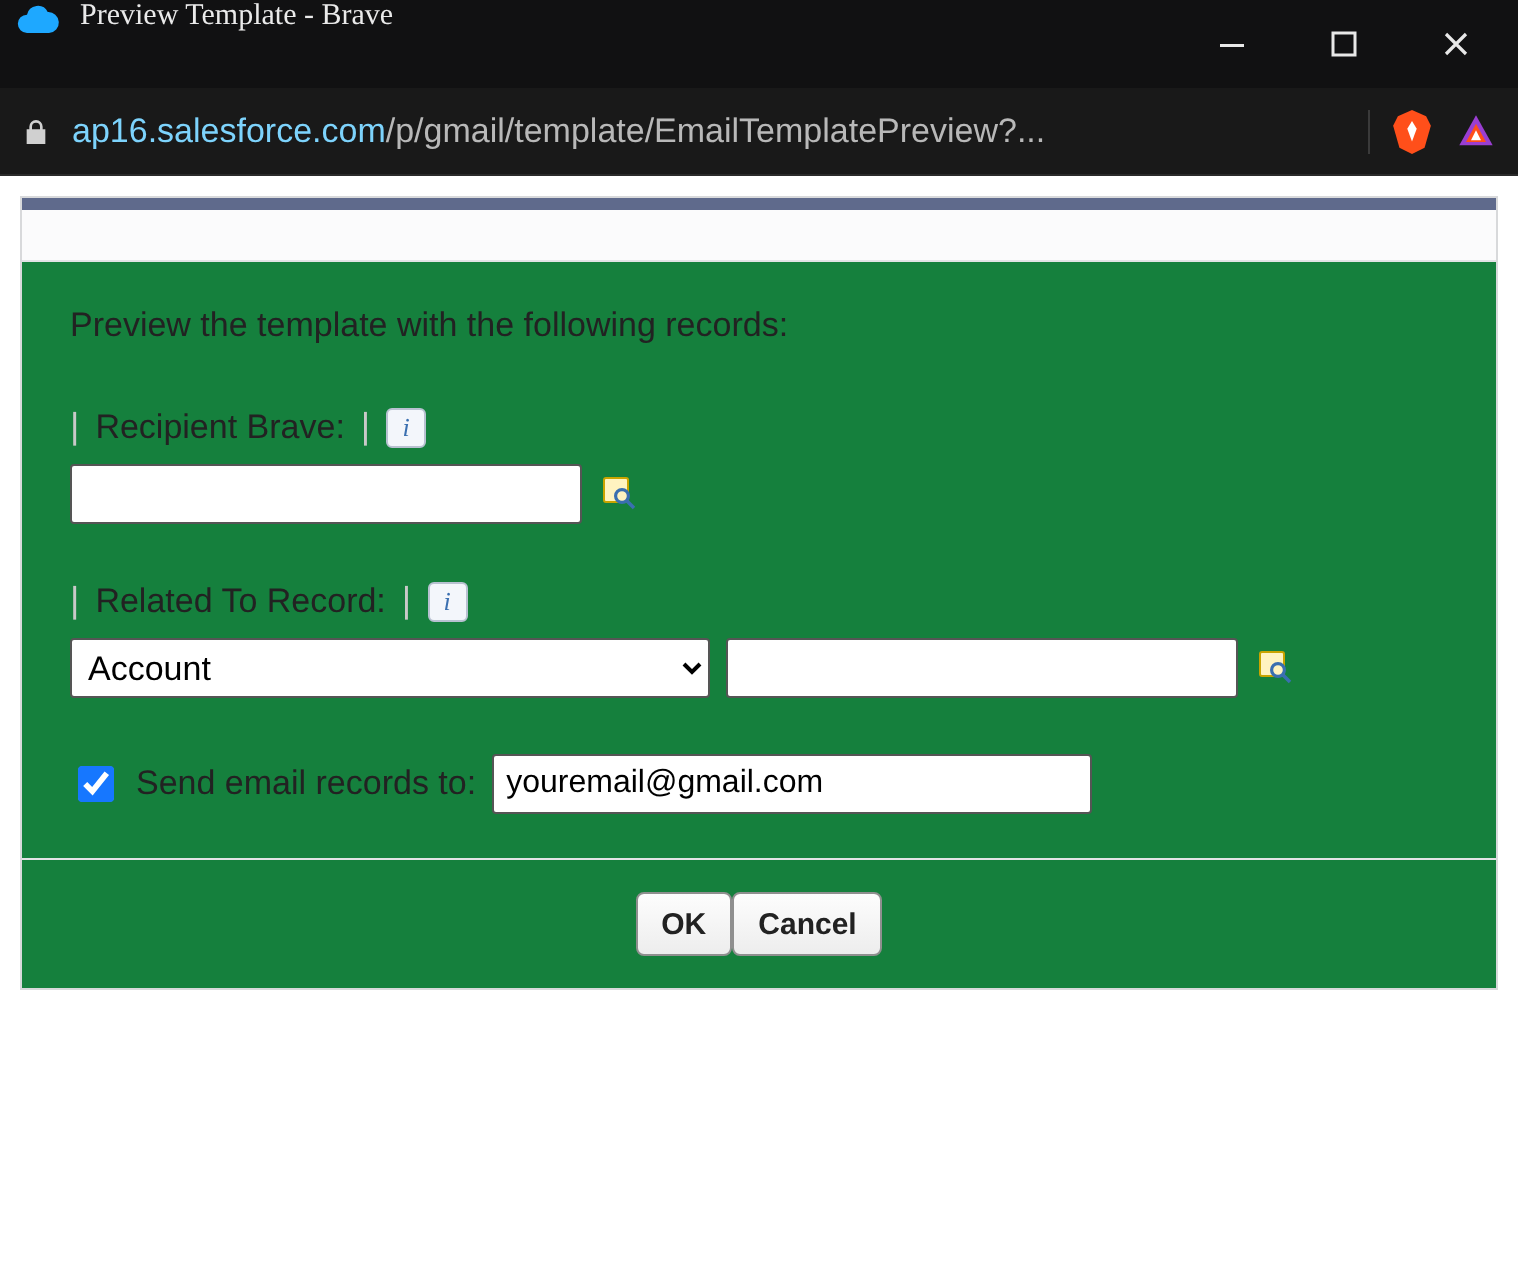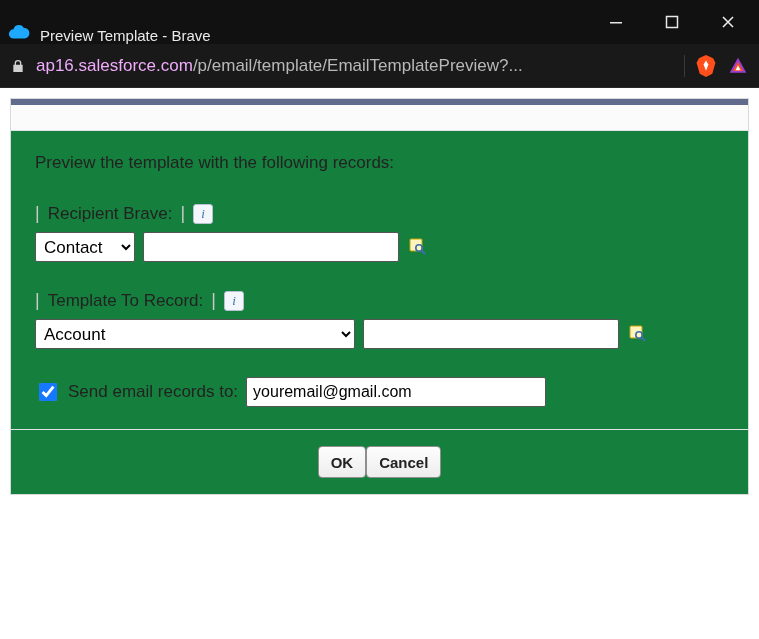--- a/index.html
+++ b/index.html
@@ -9,22 +9,23 @@
     font-family: Arial, Helvetica, sans-serif;
     font-size:14px;
     background:#fff;
     color:#222;
   }
   .titlebar {
     height:44px;
     background:#111112;
     color:#e8e8e8;
     display:flex;
-    align-items:flex-end;
+    align-items:flex-start;
     padding:0 8px 0 8px;
+    font-family:Liberation Serif, serif;
   }
   .titlebar .cloud-icon {
     width:22px; height:22px;
     margin-right:10px;
     display:flex; align-items:center; justify-content:center;
   }
   .titlebar .title {
     flex:1;
     font-size:15px;
     color:#eaeaea;
@@ -52,21 +53,21 @@
     display:flex; align-items:center;
   }
   .addrbar .url {
     flex:1;
     font-size:17px;
     color:#b8b8b8;
     white-space:nowrap;
     overflow:hidden;
   }
   .addrbar .url .host {
-    color:#f0abfc;
+    color:#7dd3fc;
   }
   .addrbar .ext-ico {
     width:22px; height:22px;
     display:flex; align-items:center; justify-content:center;
   }
   .vsep {
     width:1px; height:22px;
     background:#3a3a3a;
   }
   .page {
@@ -202,21 +203,21 @@
   </div>
 </div>
 
 <div class="addrbar">
   <span class="lock">
     <svg width="16" height="16" viewBox="0 0 24 24">
         <path fill="#d0d0d0" d="M17 10V8a5 5 0 0 0-10 0v2H5v11h14V10h-2zm-8 0V8a3 3 0 0 1 6 0v2H9z"></path>
       </svg>
   </span>
   <span class="url">
-    <span class="host">ap16.salesforce.com</span><span>/p/email/template/EmailTemplatePreview?...</span>
+    <span class="host">ap16.salesforce.com</span><span>/p/gmail/template/EmailTemplatePreview?...</span>
   </span>
   <span class="vsep"></span>
   <span class="ext-ico">
     <svg width="20" height="22" viewBox="0 0 24 28">
         <path fill="#ff4f1a" d="M12 0 L21 4 L24 10 L20 24 L12 28 L4 24 L0 10 L3 4 Z"></path>
         <path fill="#fff" d="M12 7 L15 12 L12 20 L9 12 Z"></path>
       </svg>
   </span>
   <span class="ext-ico">
     <svg width="20" height="20" viewBox="0 0 24 24">
@@ -238,36 +239,33 @@
 
       <div class="field-label-row">
         <span class="pipe">|</span>
         <span>Recipient Brave:</span>
         <span class="pipe">|</span>
         <span class="info-ico">
             <span>i</span>
           </span>
       </div>
       <div class="field-controls">
-        <select class="sf" style="width:100px">
-          <option>Contact</option>
-        </select>
         <input class="sf" style="width: 256px;" type="text" value="">
         <span class="lookup-ico">
           <svg width="20" height="20" viewBox="0 0 20 20">
             <rect x="2" y="2" width="12" height="12" rx="1" fill="#fff3c0" stroke="#c9a400"></rect>
             <circle cx="11" cy="11" r="3.2" fill="none" stroke="#3a6fb0" stroke-width="1.6"></circle>
             <line x1="13.5" y1="13.5" x2="17" y2="17" stroke="#3a6fb0" stroke-width="1.8"></line>
           </svg>
         </span>
       </div>
 
       <div class="field-label-row">
         <span class="pipe">|</span>
-        <span>Template To Record:</span>
+        <span>Related To Record:</span>
         <span class="pipe">|</span>
         <span class="info-ico">
             <span>i</span>
           </span>
       </div>
       <div class="field-controls">
         <select class="sf" style="width:320px">
           <option>Account</option>
         </select>
         <input class="sf" style="width: 256px;" type="text" value="">

